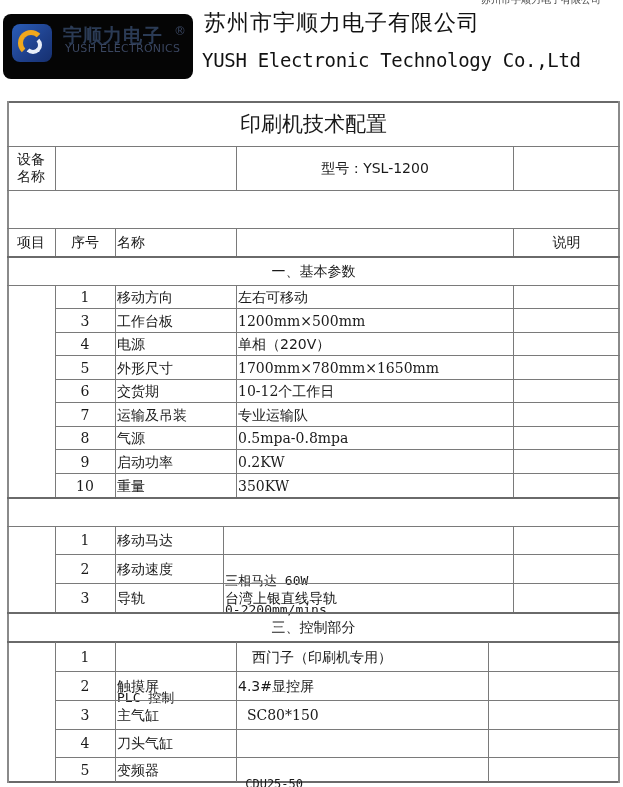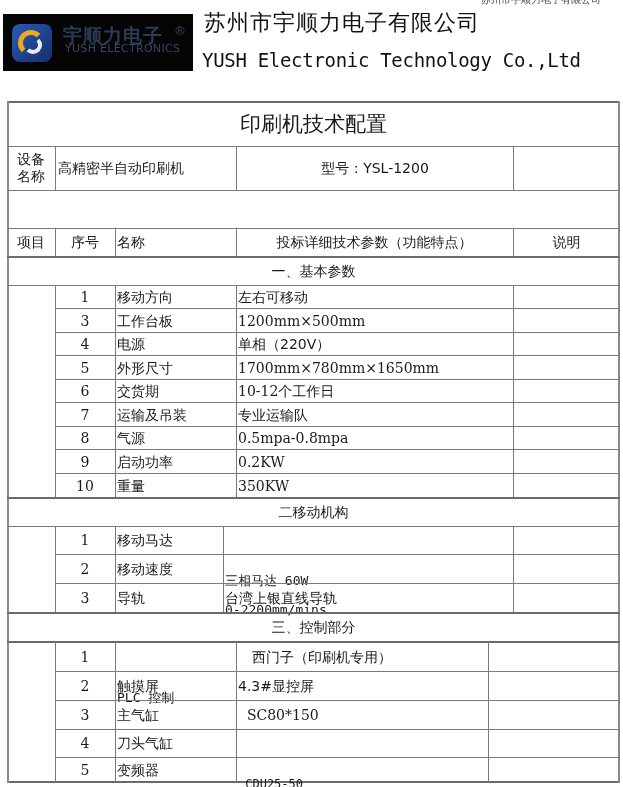--- a/index.html
+++ b/index.html
@@ -2,21 +2,21 @@
 <html><head>
   <meta charset="utf-8">
   <style>
     html, body { margin: 0; padding: 0; background: #ffffff; }
     body { width: 623px; height: 787px; position: relative; overflow: hidden;
            font-family: "DejaVu Serif", "Liberation Serif", serif; color: #1a1a1a; }
 
     .copyright { position: absolute; left: 12px; top: 8px; font-size: 10px; color: #333; line-height: 13px; margin-top: 36px; }
     .company-small { position: absolute; right: 22px; top: -6px; font-size: 10px; color: #444; line-height: 12px; }
 
-    .logo { position: absolute; left: 3px; top: 14px; width: 190px; height: 57px; background: #050505; }
+    .logo { position: absolute; left: 3px; top: 14px; width: 190px; height: 65px; background: #050505; border-radius: 8px; }
     .logo-mark { position: absolute; left: 9px; top: 10px; width: 40px; height: 38px;
                  border-radius: 8px; background: linear-gradient(135deg, #2a5db8 0%, #1e3f8a 60%, #163070 100%); overflow: hidden; }
     .logo-mark .swirl1 { position: absolute; left: 6px; top: 6px; width: 26px; height: 26px; border-radius: 50%;
                  border: 5px solid #f0a81c; border-right-color: transparent; border-bottom-color: transparent; box-sizing: border-box; }
     .logo-mark .swirl2 { position: absolute; left: 12px; top: 12px; width: 18px; height: 18px; border-radius: 50%;
                  border: 4px solid #e8eef8; border-left-color: transparent; border-top-color: transparent; box-sizing: border-box; }
     .logo-cn { position: absolute; left: 60px; top: 10px; font-family: "DejaVu Sans", sans-serif; font-weight: bold;
                font-size: 19px; color: #2b3b55; letter-spacing: 1px; line-height: 22px; white-space: nowrap; }
     .logo-reg { position: absolute; left: 171px; top: 10px; font-family: "DejaVu Sans", sans-serif; font-size: 12px; color: #3a4660; }
     .logo-en { position: absolute; left: 62px; top: 28px; font-family: "DejaVu Sans", sans-serif; font-weight: normal;
@@ -66,35 +66,33 @@
   <div class="line-v thick-v" style="left:611px;top:0;height:682px;"></div>
 
   <div class="cell center sans" style="left:0;top:0;width:613px;height:45px;font-size:21px;">印刷机技术配置</div>
   <div class="line-h" style="left:0;top:45px;width:613px;"></div>
 
   <div class="cell center" style="left:0;top:45px;width:48px;height:44px;flex-direction:column;line-height:17px;">
     <span>设备</span>
     <span>名称</span>
   </div>
   <div class="line-v" style="left:48px;top:45px;height:44px;"></div>
-  <div class="cell left sans" style="left:49px;top:45px;width:180px;height:44px;font-size:14px;">高精密半自动印刷机</div>
   <div class="line-v" style="left:229px;top:45px;height:44px;"></div>
   <div class="cell center sans" style="left:230px;top:45px;width:276px;height:44px;font-size:14px;">型号：YSL-1200</div>
   <div class="line-v" style="left:506px;top:45px;height:44px;"></div>
   <div class="line-h" style="left:0;top:89px;width:613px;"></div>
 
   <div class="line-h" style="left:0;top:127px;width:613px;"></div>
 
   <div class="cell center sans" style="left:0;top:127px;width:48px;height:28px;">项目</div>
   <div class="line-v" style="left:48px;top:127px;height:28px;"></div>
   <div class="cell center sans" style="left:48px;top:127px;width:60px;height:28px;">序号</div>
   <div class="line-v" style="left:108px;top:127px;height:28px;"></div>
   <div class="cell left sans" style="left:108px;top:127px;width:121px;height:28px;">名称</div>
   <div class="line-v" style="left:229px;top:127px;height:28px;"></div>
-  <div class="cell center sans" style="left:229px;top:127px;width:277px;height:28px;">投标详细技术参数（功能特点）</div>
   <div class="line-v" style="left:506px;top:127px;height:28px;"></div>
   <div class="cell center sans" style="left:506px;top:127px;width:107px;height:28px;">说明</div>
   <div class="line-h thick-h" style="left:0;top:155px;width:613px;"></div>
 
   <div class="cell center sans" style="left:0;top:155px;width:613px;height:29px;">一、基本参数</div>
   <div class="line-h" style="left:0;top:184px;width:613px;"></div>
 
   <div class="line-v" style="left:48px;top:184px;height:212px;"></div>
   <div class="line-v" style="left:108px;top:184px;height:212px;"></div>
   <div class="line-v" style="left:229px;top:184px;height:212px;"></div>
@@ -141,21 +139,20 @@
     <div class="cell left sans" style="left:108px;top:349px;width:121px;height:23px;">启动功率</div>
     <div class="cell left" style="left:229px;top:349px;width:277px;height:23px;">0.2KW</div>
     <div class="line-h" style="left:48px;top:372px;width:565px;"></div>
 
     <div class="cell center" style="left:48px;top:373px;width:60px;height:23px;">10</div>
     <div class="cell left sans" style="left:108px;top:373px;width:121px;height:23px;">重量</div>
     <div class="cell left" style="left:229px;top:373px;width:277px;height:23px;">350KW</div>
   </div>
   <div class="line-h thick-h" style="left:0;top:396px;width:613px;"></div>
 
-  <div class="cell center sans" style="left:0;top:397px;width:613px;height:28px;">二移动机构</div>
   <div class="line-h" style="left:0;top:425px;width:613px;"></div>
 
   <div class="line-v" style="left:48px;top:425px;height:86px;"></div>
   <div class="line-v" style="left:108px;top:425px;height:86px;"></div>
   <div class="line-v" style="left:216px;top:425px;height:86px;"></div>
   <div class="line-v" style="left:506px;top:425px;height:86px;"></div>
 
   <div>
     <div class="cell center" style="left:48px;top:425px;width:60px;height:28px;">1</div>
     <div class="cell left sans" style="left:108px;top:425px;width:108px;height:28px;">移动马达</div>

